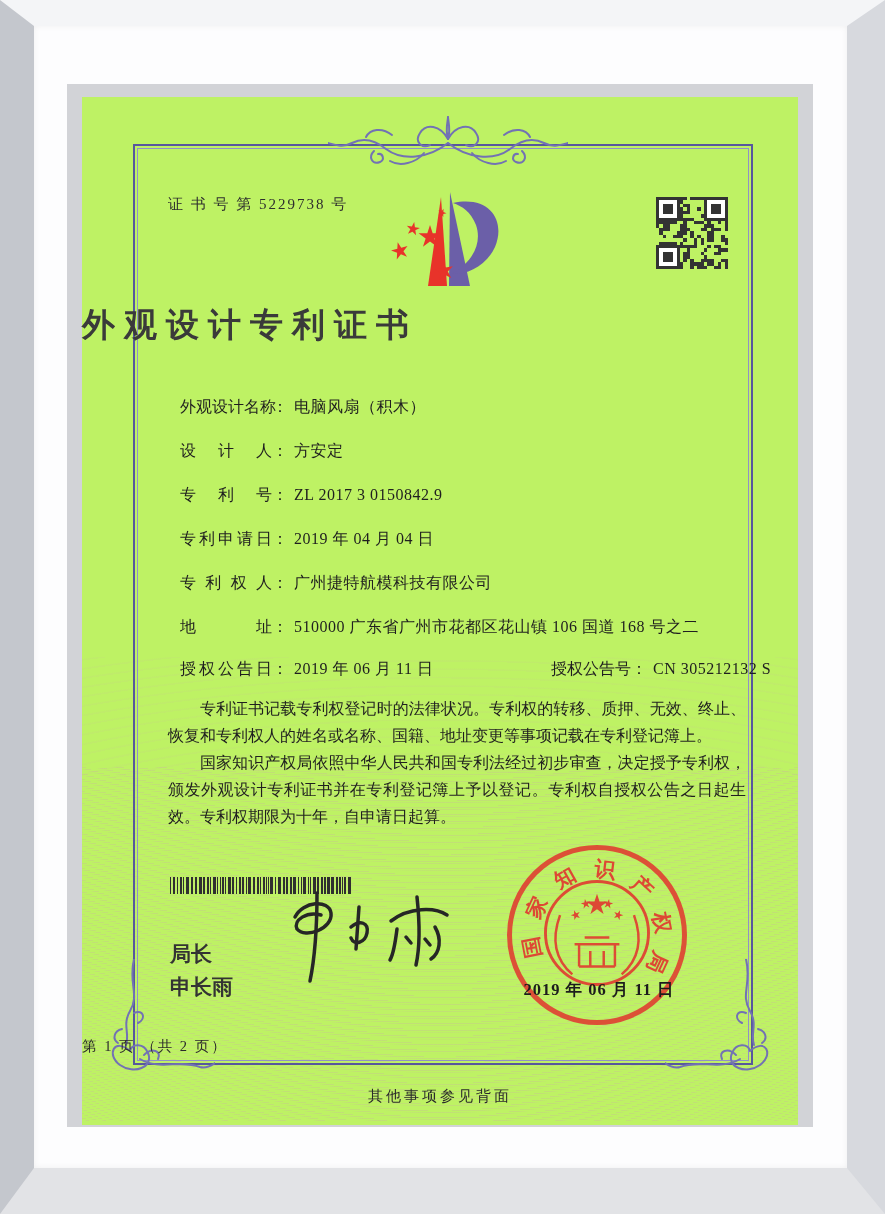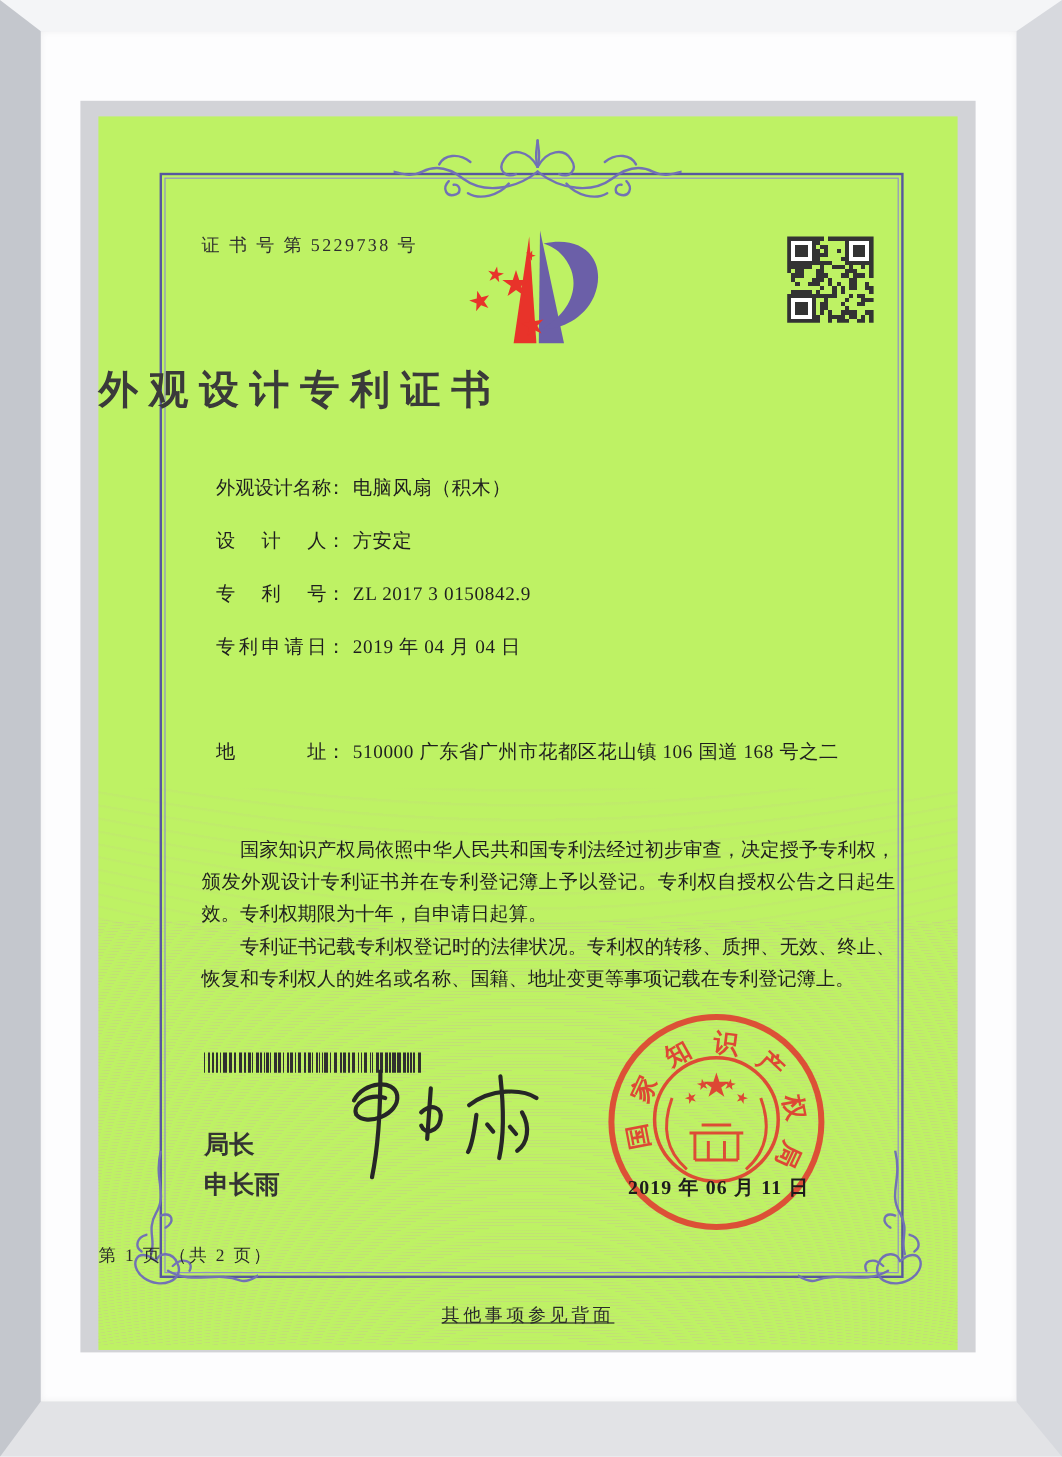--- a/index.html
+++ b/index.html
@@ -58,21 +58,21 @@
   .seal-arc{position:absolute;inset:0;transform:rotate(7deg);}
   .seal-arc span{position:absolute;width:24px;height:24px;text-align:center;
     font-weight:700;font-size:21px;line-height:24px;color:rgba(224,58,48,.92);}
   .seal-emblem{position:absolute;left:34px;top:32px;width:112px;height:112px;}
   .seal-date{position:absolute;left:428px;top:882px;width:178px;text-align:center;
     font-size:16.5px;font-weight:600;color:#1c1c1c;letter-spacing:1px;z-index:3;}
 
   .page-no{position:absolute;left:0;top:940px;width:100%;text-align:left;
     font-size:14.5px;letter-spacing:2px;color:#2a2a2a;}
   .back-note{position:absolute;left:0;top:990px;width:100%;text-align:center;
-    font-size:15px;letter-spacing:3px;color:#2a2a2a;text-decoration:underline;}
+    font-size:15px;letter-spacing:3px;color:#2a2a2a;}
 
   .logo{position:absolute;left:304px;top:90px;width:122px;height:110px;}
   .qr{position:absolute;left:574px;top:100px;width:72px;height:72px;}
 </style>
 </head>
 <body>
 
 <div class="scene">
   <div class="frame-bevel"></div>
   <div class="frame-face-shadow"></div>
@@ -286,28 +286,39 @@
     </div>
     <div class="frow" style="top:344px;">
       <span class="flabel">设计人</span><span class="fcolon">：</span><span class="fvalue">方安定</span>
     </div>
     <div class="frow" style="top:388px;">
       <span class="flabel">专利号</span><span class="fcolon">：</span><span class="fvalue">ZL 2017 3 0150842.9</span>
     </div>
     <div class="frow" style="top:432px;">
       <span class="flabel">专利申请日</span><span class="fcolon">：</span><span class="fvalue">2019 年 04 月 04 日</span>
     </div>
+    <div class="frow" style="top:476px;">
+      <span class="flabel">专利权人</span><span class="fcolon">：</span><span class="fvalue">广州捷特航模科技有限公司</span>
+    </div>
     <div class="frow" style="top:520px;">
       <span class="flabel">地址</span><span class="fcolon">：</span><span class="fvalue">510000 广东省广州市花都区花山镇 106 国道 168 号之二</span>
     </div>
 
+    <div class="frow" style="top:562px;width:600px;">
+      <span>
+        <span class="flabel">授权公告日</span><span class="fcolon">：</span><span class="fvalue">2019 年 06 月 11 日</span>
+      </span>
+      <span class="grant-col2">
+        <span>授权公告号</span><span class="fcolon">：</span><span class="fvalue">CN 305212132 S</span>
+      </span>
+    </div>
 
     <div class="paras">
+      <p>专利证书记载专利权登记时的法律状况。专利权的转移、质押、无效、终止、恢复和专利权人的姓名或名称、国籍、地址变更等事项记载在专利登记簿上。</p>
       <p>国家知识产权局依照中华人民共和国专利法经过初步审查，决定授予专利权，颁发外观设计专利证书并在专利登记簿上予以登记。专利权自授权公告之日起生效。专利权期限为十年，自申请日起算。</p>
-      <p>专利证书记载专利权登记时的法律状况。专利权的转移、质押、无效、终止、恢复和专利权人的姓名或名称、国籍、地址变更等事项记载在专利登记簿上。</p>
     </div>
 
     <div class="barcode">
       <svg id="barcode-svg" width="182" height="17" viewBox="0 0 182 17" shape-rendering="crispEdges">
           <rect x="0" y="0" width="1" height="17" fill="#2f2f2f"></rect>
           <rect x="3" y="0" width="2" height="17" fill="#2f2f2f"></rect>
           <rect x="7" y="0" width="1" height="17" fill="#2f2f2f"></rect>
           <rect x="10" y="0" width="2" height="17" fill="#2f2f2f"></rect>
           <rect x="13" y="0" width="1" height="17" fill="#2f2f2f"></rect>
           <rect x="16" y="0" width="3" height="17" fill="#2f2f2f"></rect>

